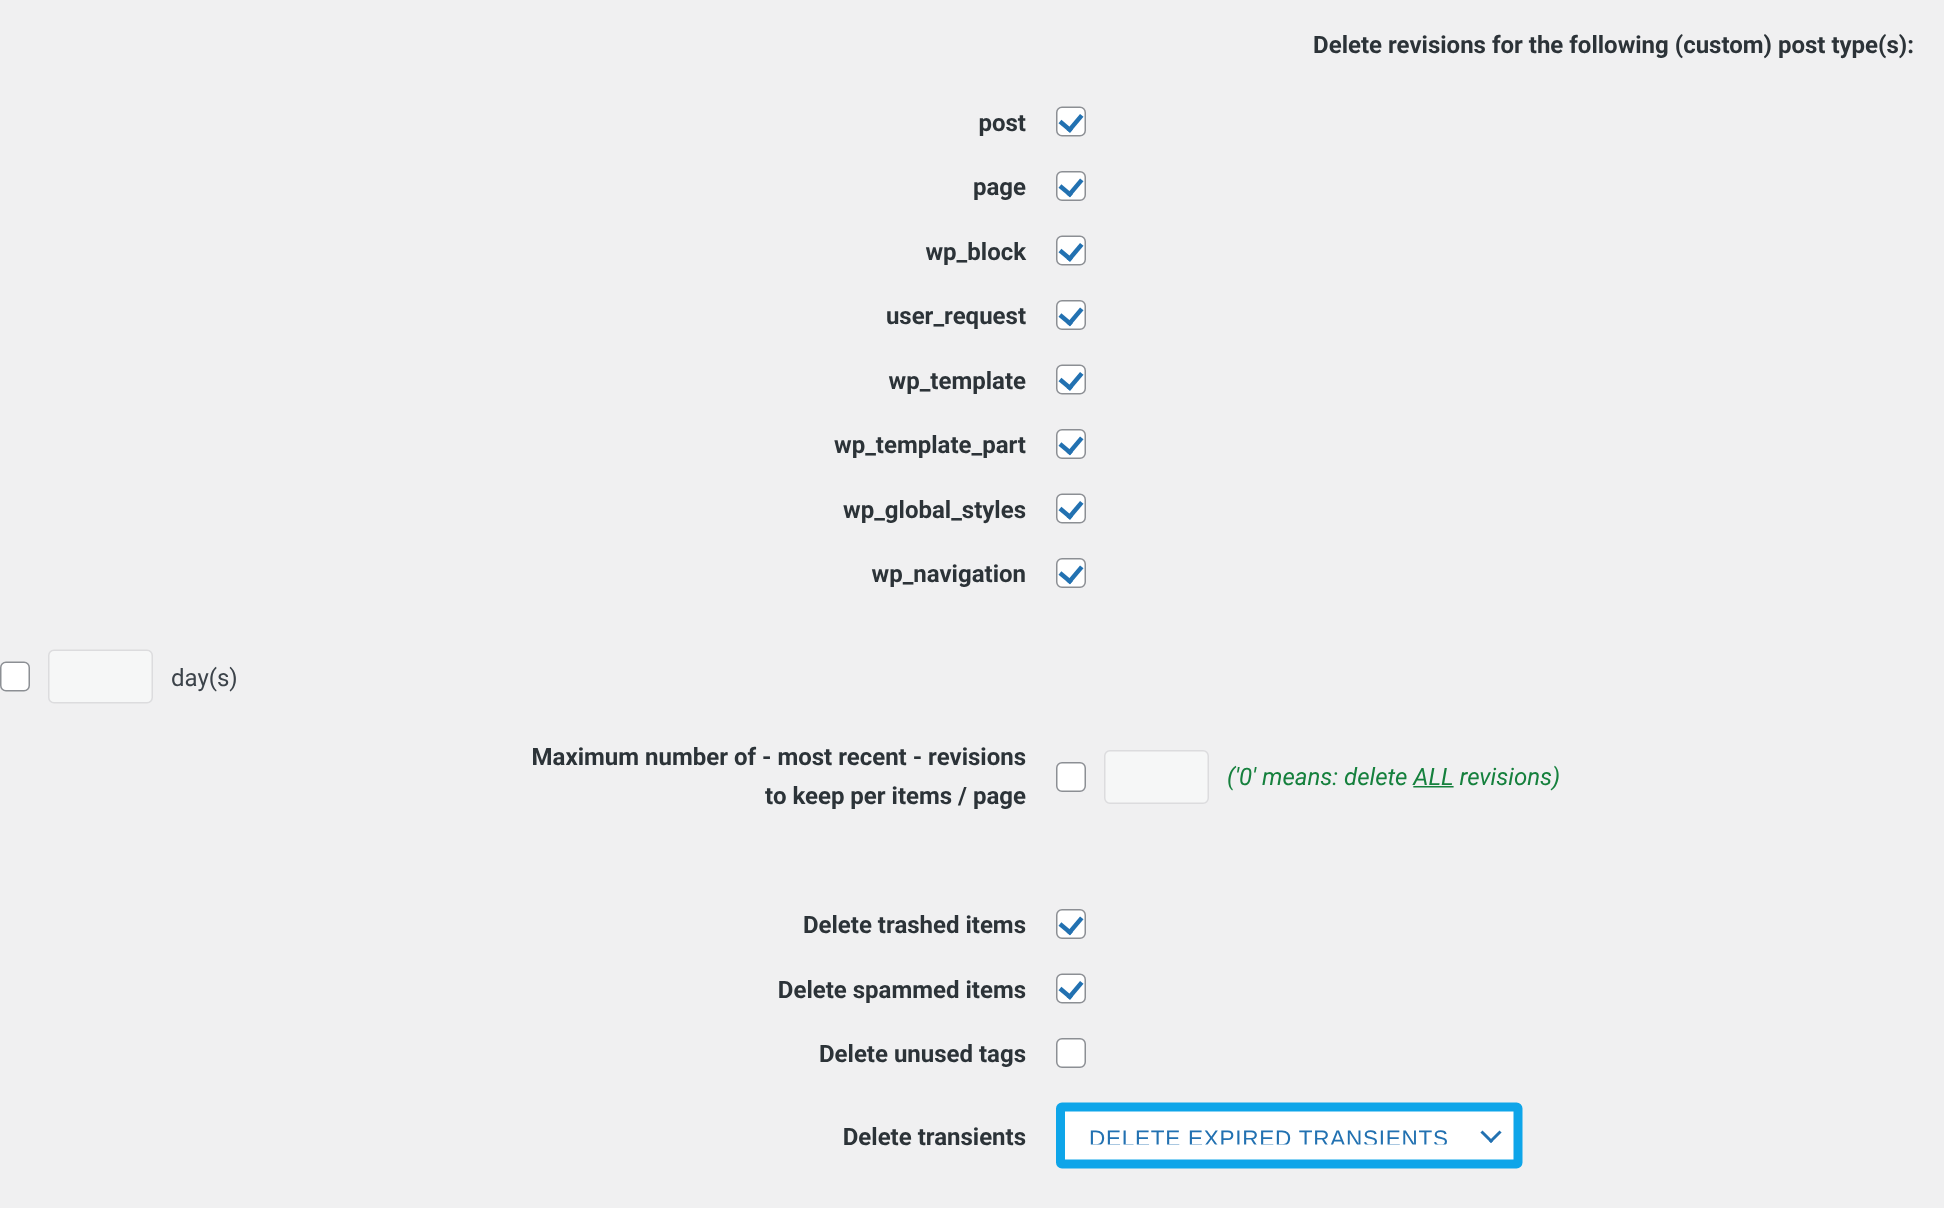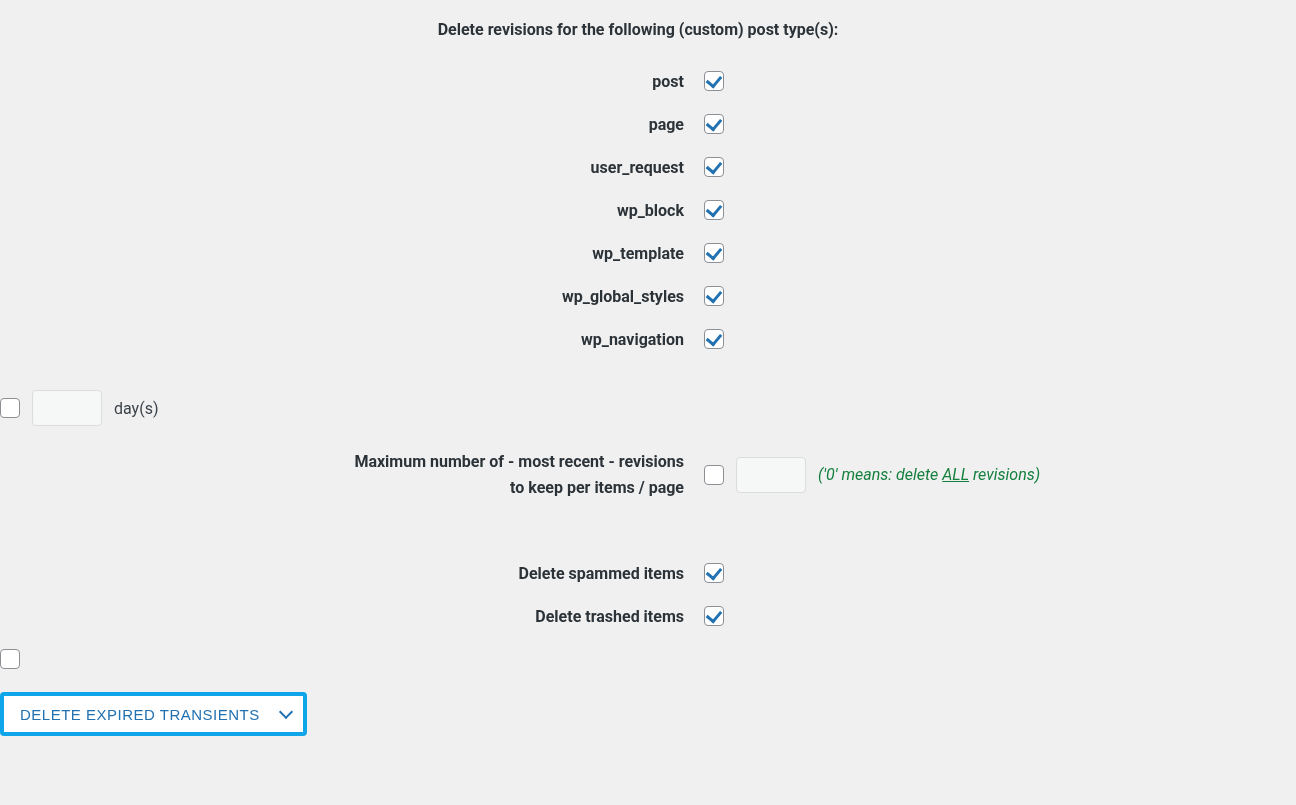--- a/index.html
+++ b/index.html
@@ -34,21 +34,21 @@
     .control-col {
       display: flex;
       align-items: center;
       gap: 12px;
     }
     .header-row .label-col {
       width: auto;
       text-align: center;
     }
     .header-row {
-      justify-content: center;
+      justify-content: flex-end;
       margin-bottom: 32px;
     }
     .checkbox {
       width: 20px;
       height: 20px;
       border: 1px solid #8c8f94;
       border-radius: 4px;
       background: #fff;
       display: inline-flex;
       align-items: center;
@@ -95,21 +95,21 @@
     .multiline-label {
       line-height: 1.6;
     }
     .select-wrapper {
       position: relative;
       display: inline-block;
     }
     .select {
       appearance: none;
       -webkit-appearance: none;
-      border: 4px solid #0ea5e9;
+      border: 6px solid #0ea5e9;
       background: #fff;
       color: #2271b1;
       font-size: 15px;
       font-weight: 400;
       letter-spacing: 0.5px;
       padding: 10px 42px 10px 16px;
       border-radius: 4px;
       cursor: pointer;
       height: 44px;
     }
@@ -146,33 +146,39 @@
           <span class="checkbox checked"></span>
         </div>
       </div>
       <div class="row">
         <div class="label-col">page</div>
         <div class="control-col">
           <span class="checkbox checked"></span>
         </div>
       </div>
       <div class="row">
+        <div class="label-col">wp_block</div>
+        <div class="control-col">
+          <span class="checkbox checked"></span>
+        </div>
+      </div>
+      <div class="row">
         <div class="label-col">user_request</div>
         <div class="control-col">
           <span class="checkbox checked"></span>
         </div>
       </div>
       <div class="row">
-        <div class="label-col">wp_block</div>
-        <div class="control-col">
-          <span class="checkbox checked"></span>
-        </div>
-      </div>
-      <div class="row">
         <div class="label-col">wp_template</div>
+        <div class="control-col">
+          <span class="checkbox checked"></span>
+        </div>
+      </div>
+      <div class="row">
+        <div class="label-col">wp_template_part</div>
         <div class="control-col">
           <span class="checkbox checked"></span>
         </div>
       </div>
       <div class="row">
         <div class="label-col">wp_global_styles</div>
         <div class="control-col">
           <span class="checkbox checked"></span>
         </div>
       </div>
@@ -204,40 +210,42 @@
       <input type="text" class="number-input" value="" style="">
       <span class="hint-italic">
         <span>('0' means: delete </span><span class="underline">ALL</span><span> revisions)</span>
       </span>
     </div>
   </div>
 
   <div class="section-gap"></div>
 
   <div class="row">
+    <div class="label-col">Delete trashed items</div>
+    <div class="control-col">
+      <span class="checkbox checked"></span>
+    </div>
+  </div>
+
+  <div class="row">
     <div class="label-col">Delete spammed items</div>
     <div class="control-col">
       <span class="checkbox checked"></span>
     </div>
   </div>
 
   <div class="row">
-    <div class="label-col">Delete trashed items</div>
-    <div class="control-col">
-      <span class="checkbox checked"></span>
-    </div>
-  </div>
-
-  <div class="row">
+    <div class="label-col">Delete unused tags</div>
     <div class="control-col">
       <span class="checkbox"></span>
     </div>
   </div>
 
   <div class="row" style="margin-top:10px;">
+    <div class="label-col">Delete transients</div>
     <div class="control-col">
       <div class="select-wrapper">
         <select class="select">
           <option>DELETE EXPIRED TRANSIENTS</option>
         </select>
       </div>
     </div>
   </div>
 
 </div>

